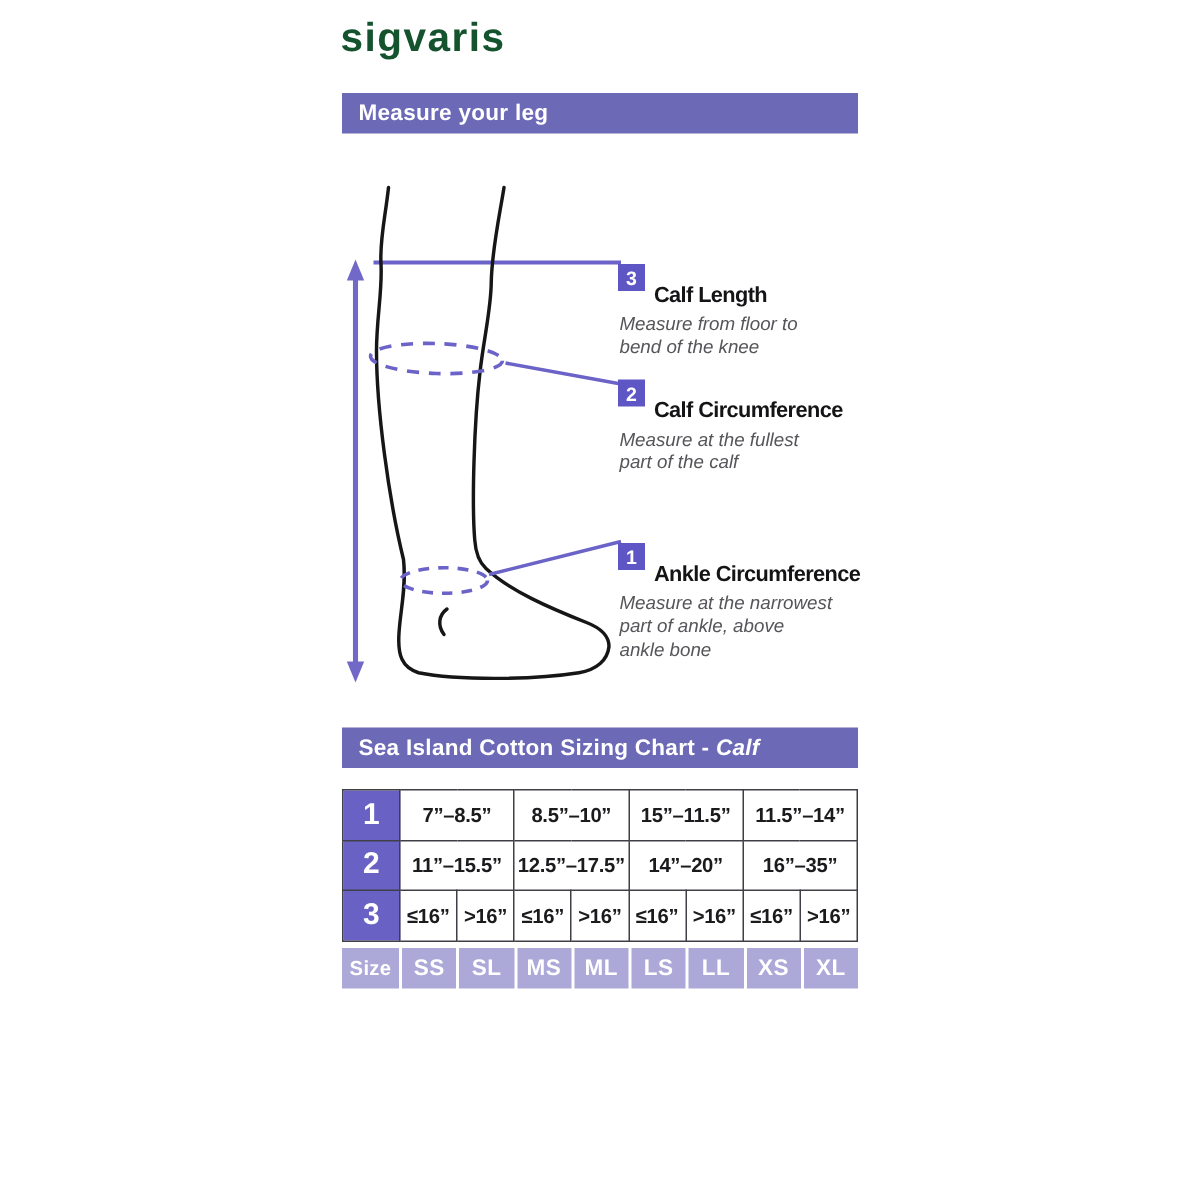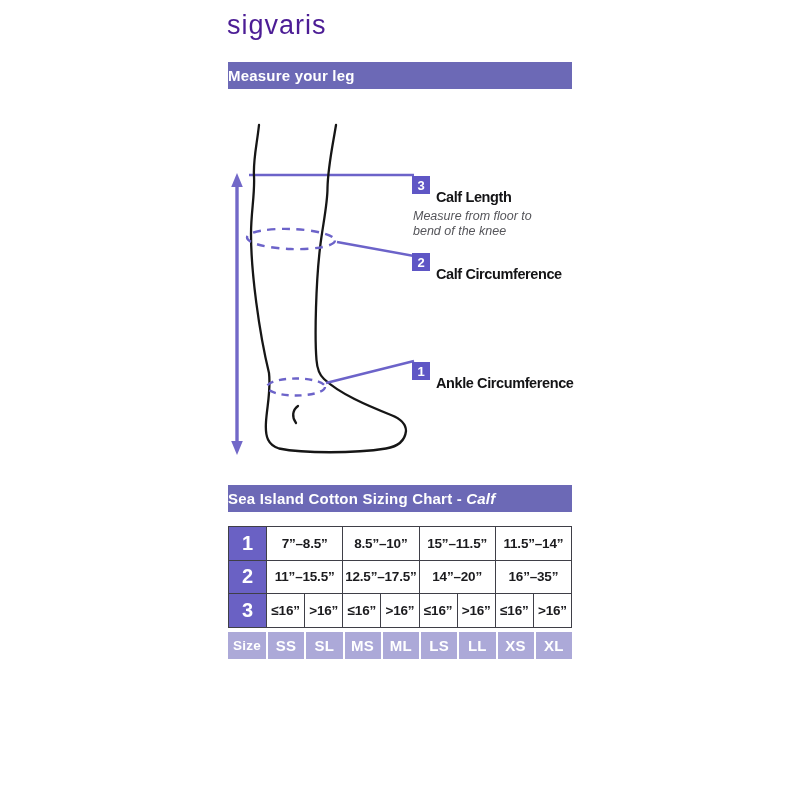--- a/index.html
+++ b/index.html
@@ -2,26 +2,26 @@
 <html><head>
 <meta charset="utf-8">
 <style>
   html,body{margin:0;padding:0;background:#ffffff;}
   .page{
     position:relative;width:800px;height:800px;background:#ffffff;overflow:hidden;
     font-family:"Liberation Sans", sans-serif;
   }
   .logo{
     position:absolute;left:227px;top:10px;
-    font-size:27px;font-weight:normal;letter-spacing:1px;color:#4c1d95;
+    font-size:27px;font-weight:bold;letter-spacing:1px;color:#14532d;
   }
   .bar{
     position:absolute;left:228px;width:344px;height:27px;
     background:#6C69B6;color:#ffffff;font-weight:bold;font-size:15px;
-    line-height:27px;padding-left:0;box-sizing:border-box;letter-spacing:.2px;
+    line-height:27px;padding-left:11px;box-sizing:border-box;letter-spacing:.2px;
   }
   .bar1{top:62px;}
   .bar2{top:485px;}
   .bar .it{font-style:italic;text-align:center;}
   .diagram{position:absolute;left:228px;top:110px;width:344px;height:362px;}
   .diagram svg{position:absolute;left:0;top:0;}
   .ann{position:absolute;width:160px;}
   .ann-head{display:flex;align-items:center;gap:6px;}
   .badge{
     width:18px;height:18px;background:#5F56C5;color:#ffffff;flex:0 0 18px;
@@ -108,27 +108,32 @@
       </div>
       <div class="ann-desc">Measure from floor to
 bend of the knee</div>
     </div>
 
     <div class="ann a2">
       <div class="ann-head">
         <span class="badge">2</span>
         <span class="ann-title">Calf Circumference</span>
       </div>
+      <div class="ann-desc">Measure at the fullest
+part of the calf</div>
     </div>
 
     <div class="ann a1">
       <div class="ann-head">
         <span class="badge">1</span>
         <span class="ann-title">Ankle Circumference</span>
       </div>
+      <div class="ann-desc">Measure at the narrowest
+part of ankle, above
+ankle bone</div>
     </div>
   </div>
 
   <div class="bar bar2">
     <span>Sea Island Cotton Sizing Chart - </span><span class="it">Calf</span>
   </div>
 
   <table class="sizing">
     <colgroup>
       <col style="width:38px">

